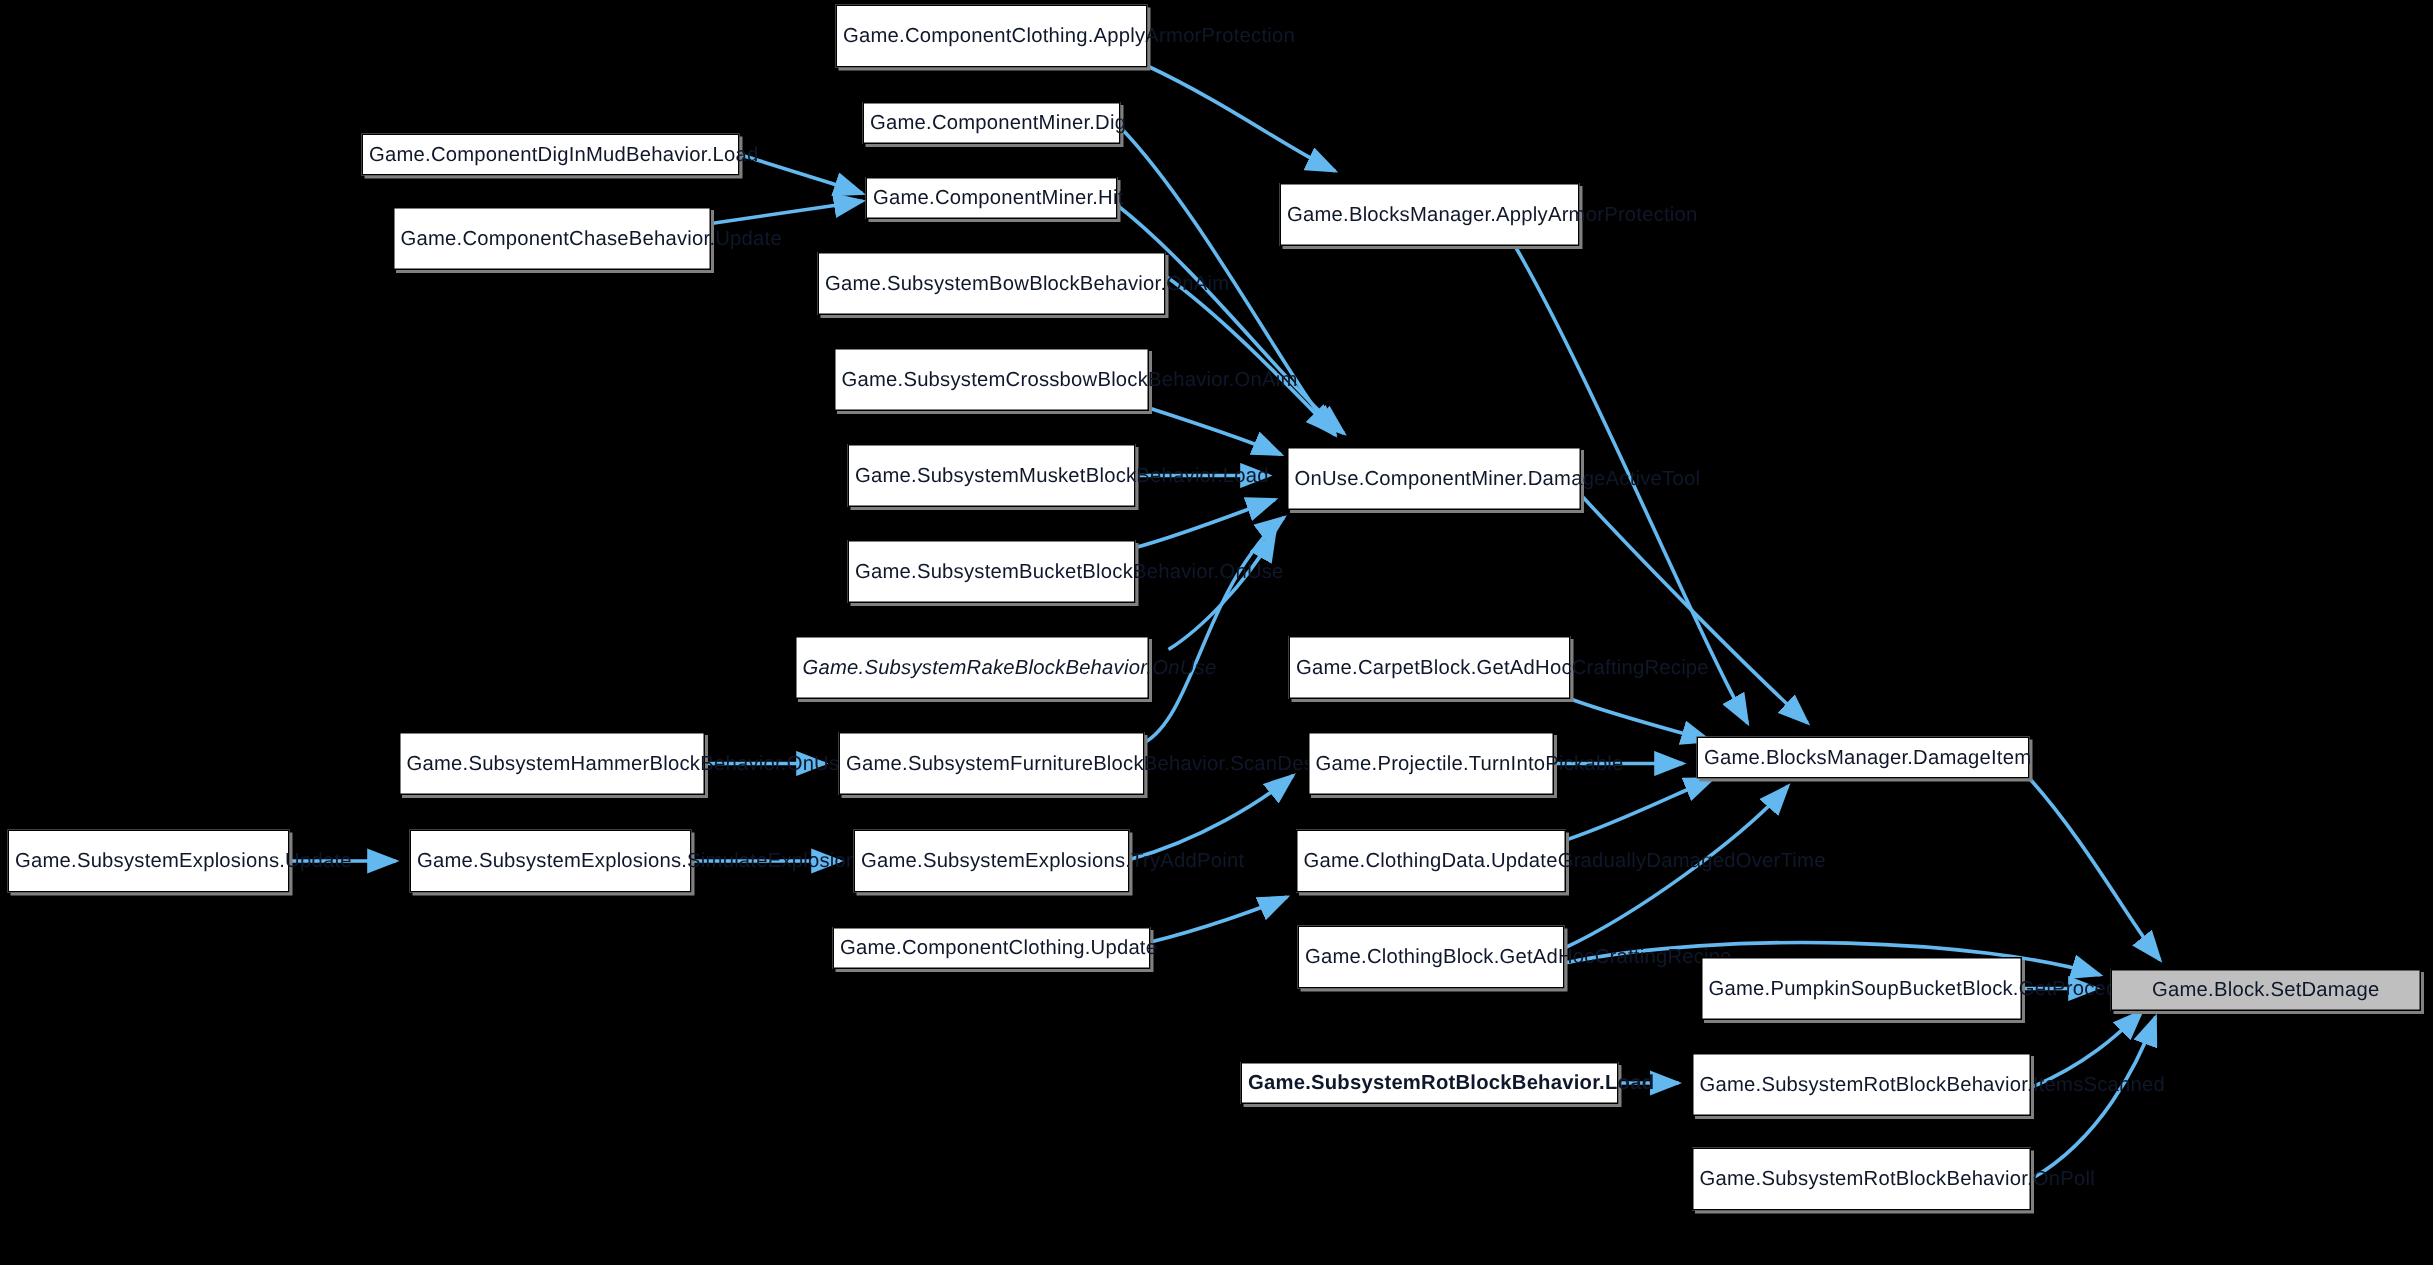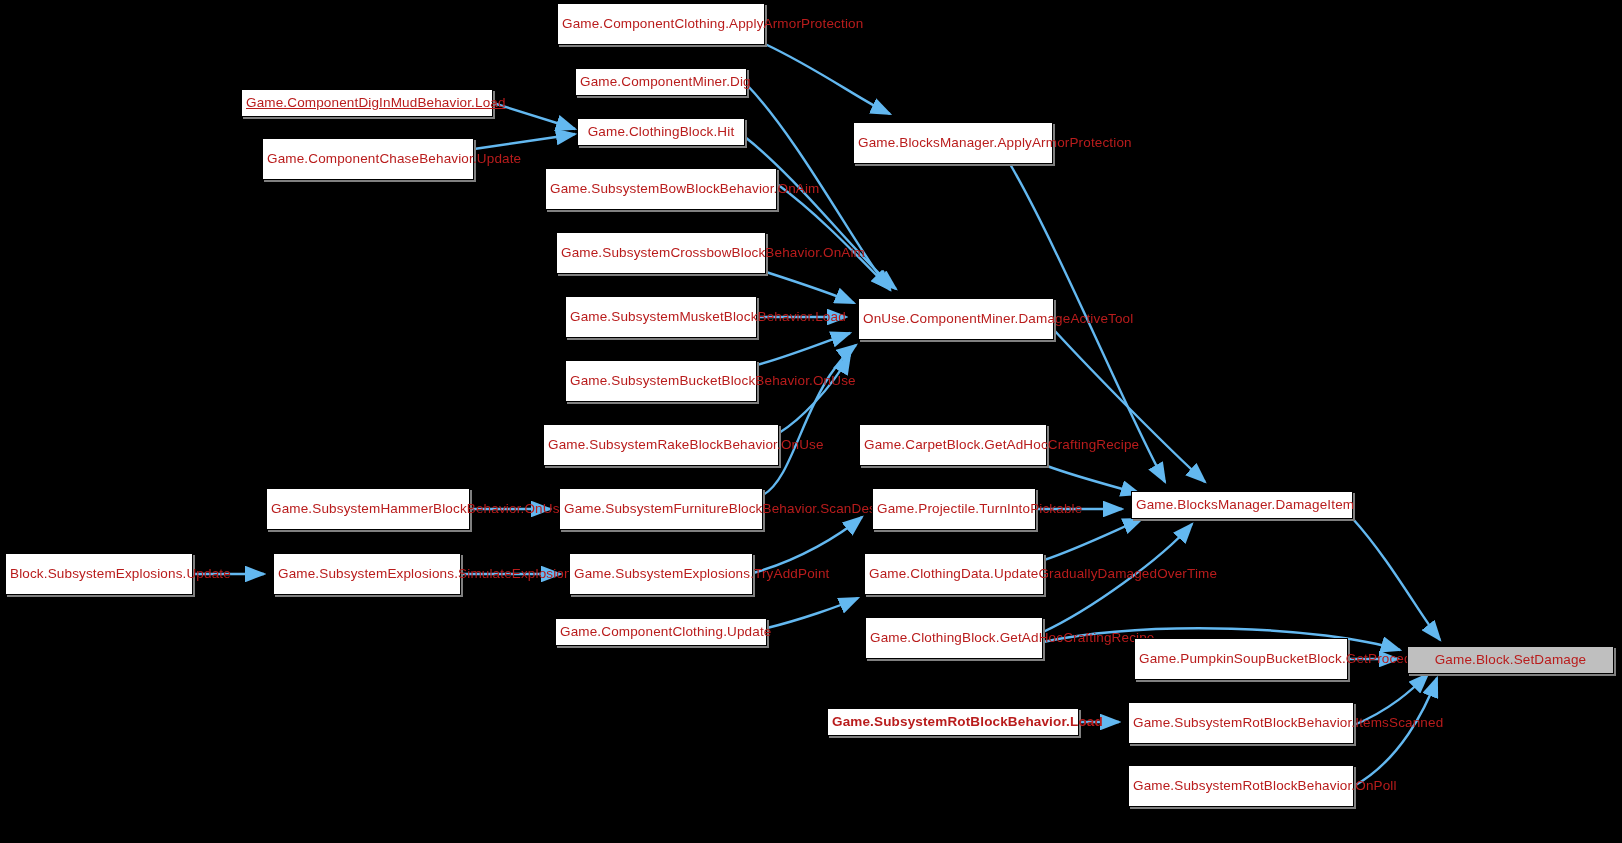--- a/index.html
+++ b/index.html
@@ -26,21 +26,21 @@
   .node {
     position: absolute;
     box-sizing: border-box;
     background: #ffffff;
     border: 1px solid #000000;
     box-shadow: 2px 2px 0 0 #808080;
     display: flex;
     align-items: center;
     justify-content: center;
     text-align: center;
-    color: #b91c1c;
+    color: #0f172a;
     font-size: 13.5px;
     line-height: 16.5px;
     letter-spacing: 0.15px;
     padding: 0 4px;
     z-index: 5;
   }
   .node.current {
     background: #bfbfbf;
   }
   .node span {
@@ -89,25 +89,25 @@
         <path d="M1079,722 L1119,722" fill="none" stroke="#63b8f0" stroke-width="2.4" marker-end="url(#arrowhead)"></path>
       </g>
   </svg>
   <div id="nodes-group">
       <div class="node" style="left: 557px; top: 3px; width: 208px; height: 42px;">
         <span>Game.ComponentClothing.ApplyArmorProtection</span>
       </div>
       <div class="node" style="left: 575px; top: 68px; width: 172px; height: 28px;">
         <span>Game.ComponentMiner.Dig</span>
       </div>
-      <div class="node" style="left: 241px; top: 89px; width: 252px; height: 28px; text-decoration: underline;">
+      <div class="node" style="left: 241px; top: 89px; width: 252px; height: 28px;">
         <span>Game.ComponentDigInMudBehavior.Load</span>
       </div>
       <div class="node" style="left: 577px; top: 118px; width: 168px; height: 28px;">
-        <span>Game.ClothingBlock.Hit</span>
+        <span>Game.ComponentMiner.Hit</span>
       </div>
       <div class="node" style="left: 262px; top: 138px; width: 212px; height: 42px; align-items: center;">
         <span>Game.ComponentChaseBehavior.Update</span>
       </div>
       <div class="node" style="left: 853px; top: 122px; width: 200px; height: 42px;">
         <span>Game.BlocksManager.ApplyArmorProtection</span>
       </div>
       <div class="node" style="left: 545px; top: 168px; width: 232px; height: 42px;">
         <span>Game.SubsystemBowBlockBehavior.OnAim</span>
       </div>
@@ -116,40 +116,40 @@
       </div>
       <div class="node" style="left: 565px; top: 296px; width: 192px; height: 42px;">
         <span>Game.SubsystemMusketBlockBehavior.Load</span>
       </div>
       <div class="node" style="left: 858px; top: 298px; width: 196px; height: 42px;">
         <span>OnUse.ComponentMiner.DamageActiveTool</span>
       </div>
       <div class="node" style="left: 565px; top: 360px; width: 192px; height: 42px;">
         <span>Game.SubsystemBucketBlockBehavior.OnUse</span>
       </div>
-      <div class="node" style="left: 543px; top: 424px; width: 236px; height: 42px;">
+      <div class="node" style="left: 530px; top: 424px; width: 236px; height: 42px; font-style: italic;">
         <span>Game.SubsystemRakeBlockBehavior.OnUse</span>
       </div>
       <div class="node" style="left: 859px; top: 424px; width: 188px; height: 42px;">
         <span>Game.CarpetBlock.GetAdHocCraftingRecipe</span>
       </div>
       <div class="node" style="left: 266px; top: 488px; width: 204px; height: 42px;">
         <span>Game.SubsystemHammerBlockBehavior.OnUse</span>
       </div>
       <div class="node" style="left: 559px; top: 488px; width: 204px; height: 42px;">
         <span>Game.SubsystemFurnitureBlockBehavior.ScanDesign</span>
       </div>
       <div class="node" style="left: 872px; top: 488px; width: 164px; height: 42px;">
         <span>Game.Projectile.TurnIntoPickable</span>
       </div>
       <div class="node" style="left: 1131px; top: 491px; width: 222px; height: 28px;">
         <span>Game.BlocksManager.DamageItem</span>
       </div>
       <div class="node" style="left: 5px; top: 553px; width: 188px; height: 42px;">
-        <span>Block.SubsystemExplosions.Update</span>
+        <span>Game.SubsystemExplosions.Update</span>
       </div>
       <div class="node" style="left: 273px; top: 553px; width: 188px; height: 42px; justify-content: flex-end;">
         <span>Game.SubsystemExplosions.SimulateExplosion</span>
       </div>
       <div class="node" style="left: 569px; top: 553px; width: 184px; height: 42px;">
         <span>Game.SubsystemExplosions.TryAddPoint</span>
       </div>
       <div class="node" style="left: 864px; top: 553px; width: 180px; height: 42px;">
         <span>Game.ClothingData.UpdateGraduallyDamagedOverTime</span>
       </div>

